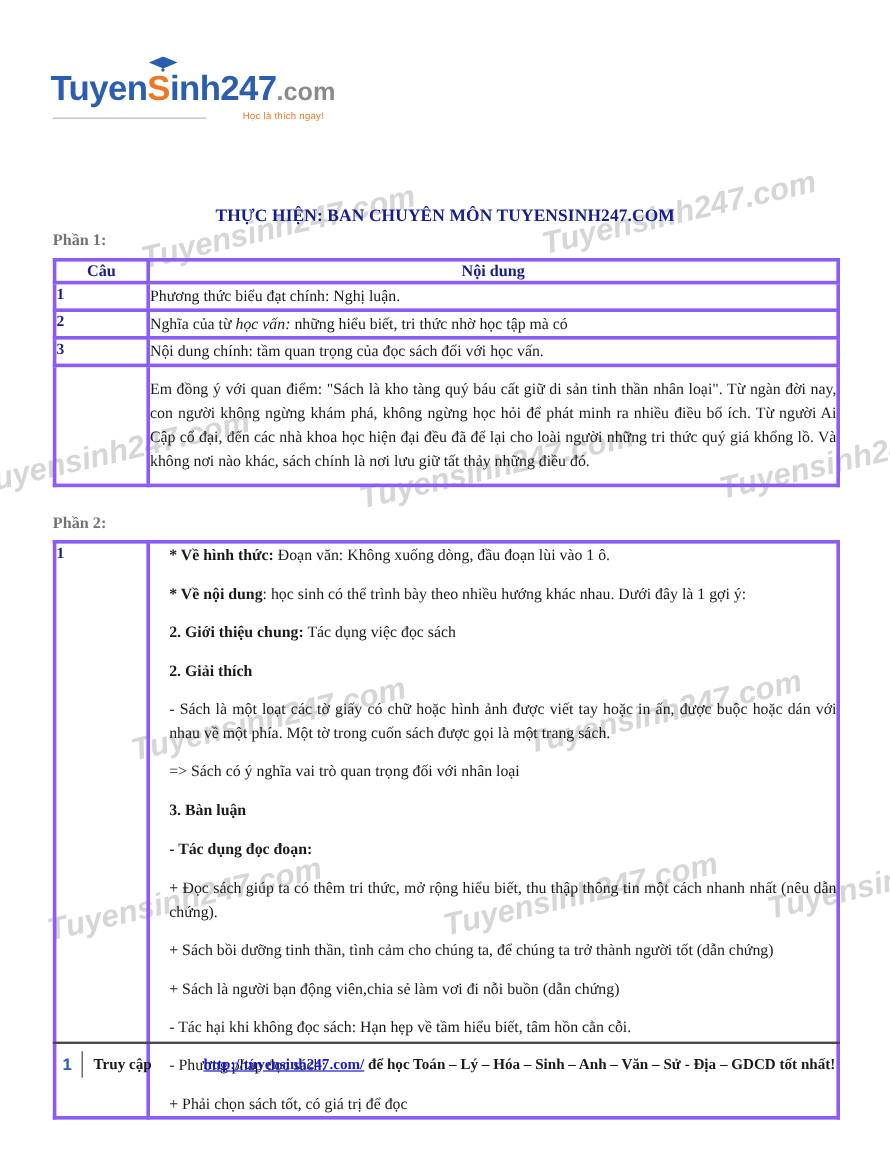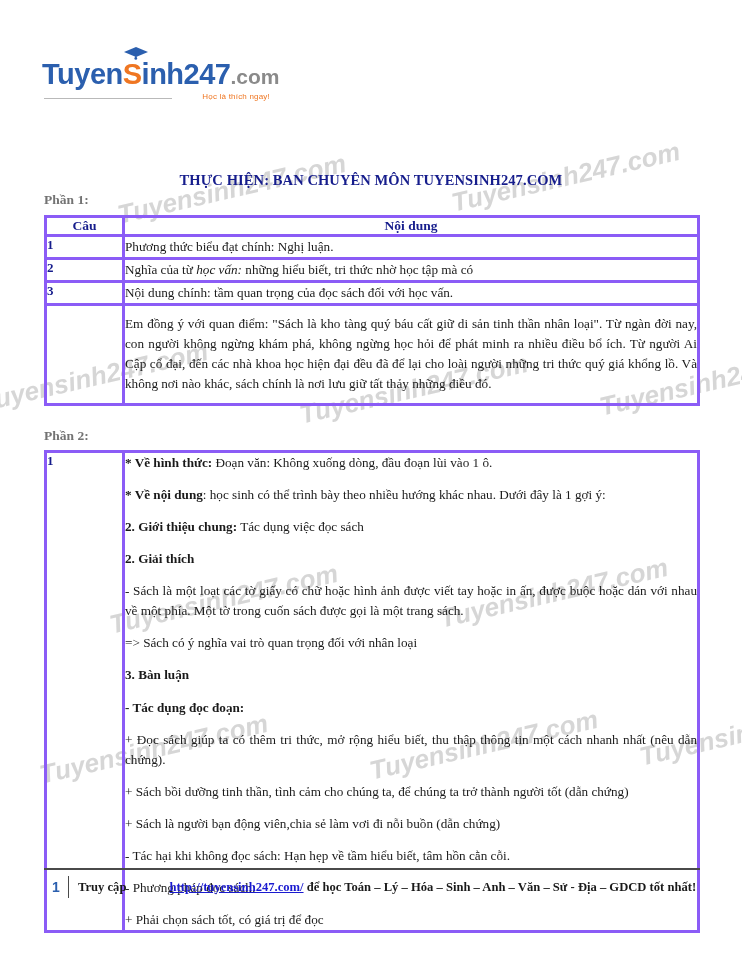--- a/index.html
+++ b/index.html
@@ -165,21 +165,21 @@
     line-height: 1.52;
     padding: 7px 12px 7px 13px;
     text-align: justify;
     text-justify: inter-word;
   }
   .cell-body.tall {
     padding-top: 8px;
     padding-bottom: 9px;
   }
   .cell-body p {
-    margin: 0 0 0 0;
+    margin: 0 0 0 16px;
   }
   .cell-body p + p {
     margin-top: 12px;
   }
   .it { font-style: italic; }
   .bd { font-weight: bold; }
 
   
   #footer-rule {
     position: absolute;

